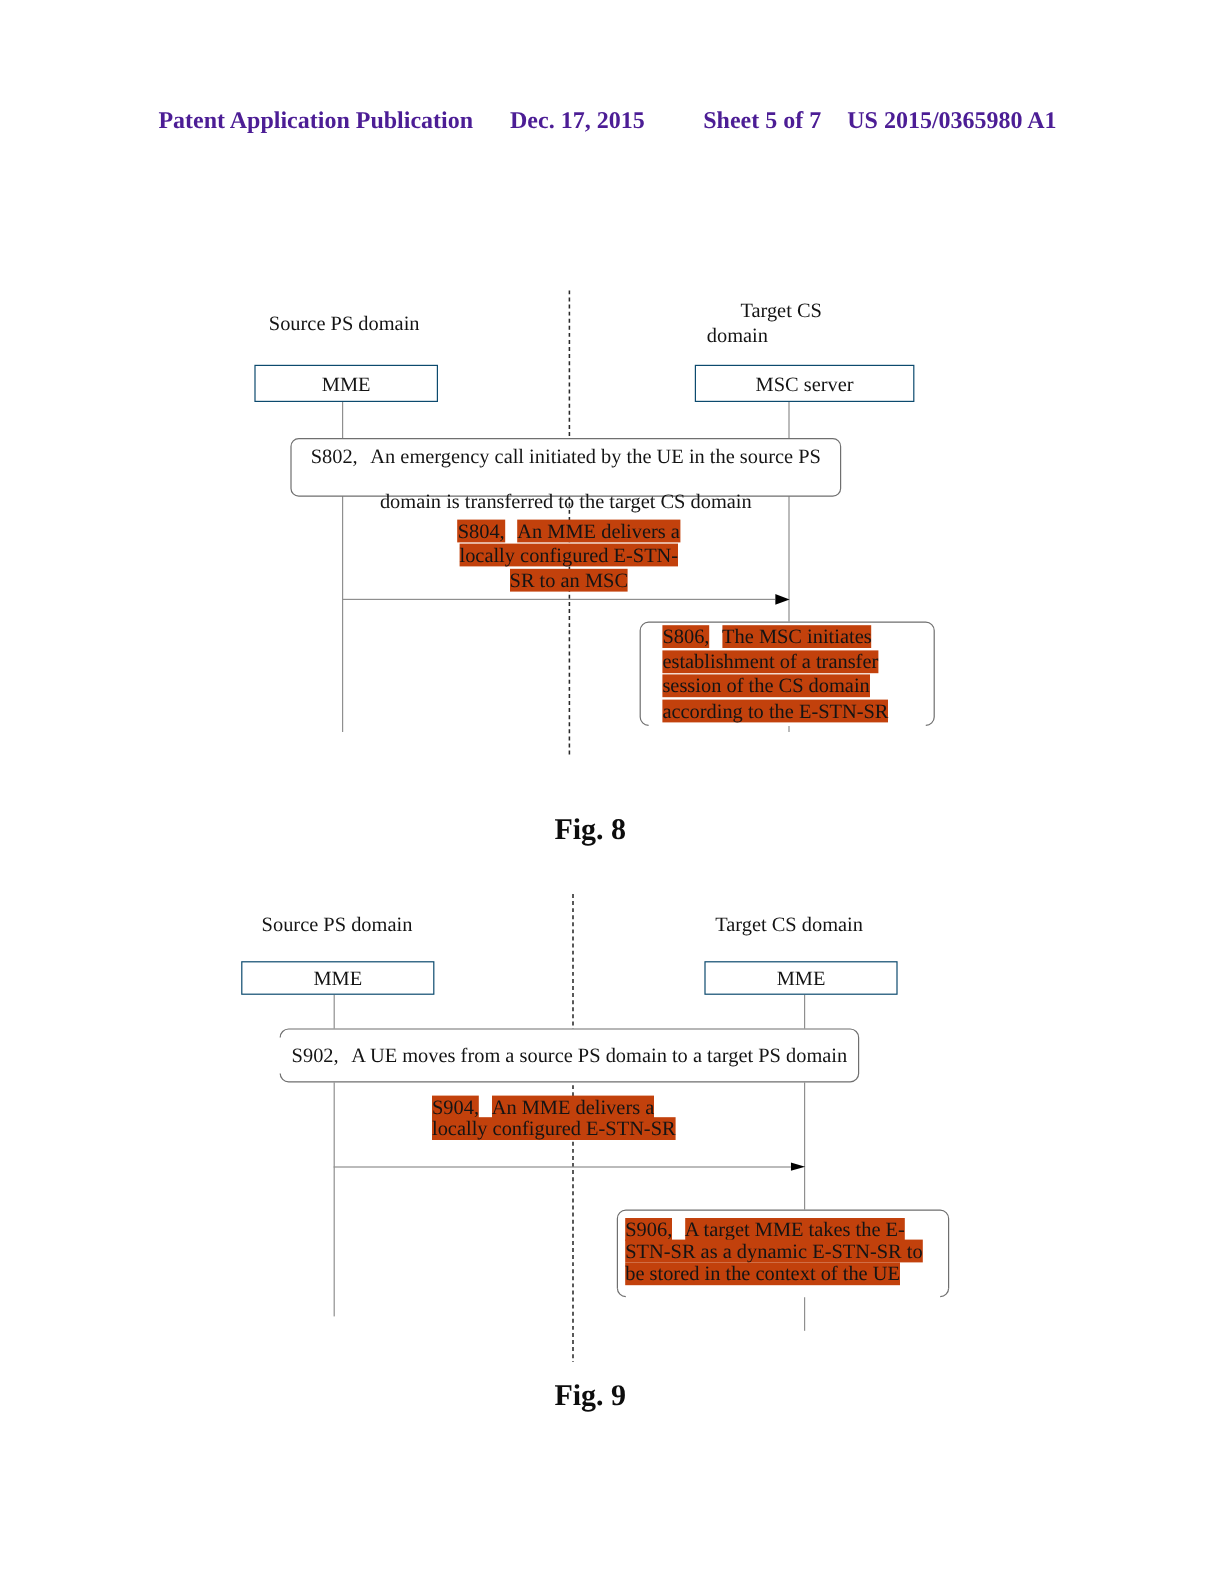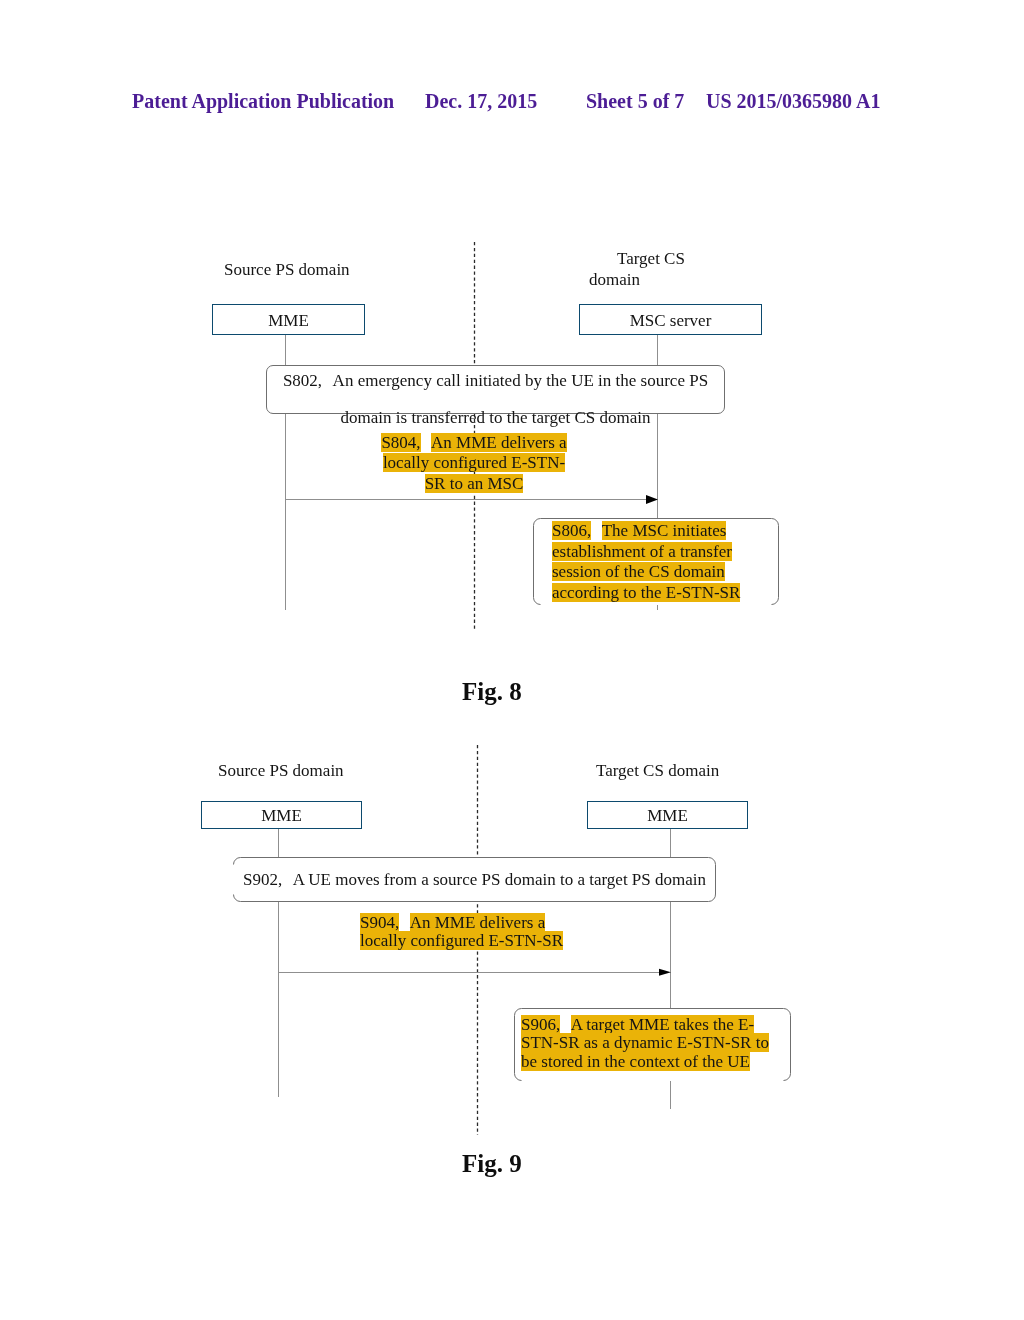--- a/index.html
+++ b/index.html
@@ -17,21 +17,21 @@
   .rbox.openbottom,.rbox.openleft{border:none;border-radius:7px;}
   .rbox.openleft>svg.outline{position:absolute;left:0;top:0;overflow:visible;}
   .rbox.openbottom>svg.outline{position:absolute;left:0;top:0;overflow:visible;}
   .rbox .txt{position:absolute;left:0;top:0;width:100%;font-size:17px;white-space:nowrap;color:#141414;}
   .life{position:absolute;width:1px;background:#8f8f8f;z-index:2;}
   .aline{position:absolute;height:1px;background:#8f8f8f;z-index:3;}
   .ahead{position:absolute;z-index:4;}
   .fig{position:absolute;font-weight:bold;white-space:nowrap;font-size:25px;color:#0d0d0d;}
   .divider{position:absolute;z-index:1;}
   .ctr{font-size:17px;line-height:inherit;white-space:nowrap;color:#141414;position:relative;z-index:3;}
-  .ctr>span,.ctr>i{background:#eab308;}
+  .ctr>span,.ctr>i{background:#c2410c;}
   .blk{position:absolute;}
   .sp{display:inline-block;width:10.5px;}
 </style>
 </head>
 <body>
 
 <div class="page">
 
   <div class="hdr" style="left:132px;top:90px;">Patent Application Publication</div>
   <div class="hdr" style="left:425px;top:90px;">Dec. 17, 2015</div>
@@ -51,21 +51,21 @@
     <div class="life" style="left:285px;top:334px;height:276px;"></div>
     <div class="life" style="left:657px;top:334px;height:276px;"></div>
 
     <div class="nodebox" style="left:212px;top:304px;width:153px;height:31px;">
       <span style="top:6px;">MME</span>
     </div>
     <div class="nodebox" style="left:579px;top:304px;width:183px;height:31px;">
       <span style="top:6px;">MSC server</span>
     </div>
 
-    <div class="rbox" style="left:242px;top:365px;width:459px;height:49px;margin-left:24px;">
+    <div class="rbox" style="left:242px;top:365px;width:459px;height:49px;">
       <div class="txt" style="top:5px;text-align:center;">
         <span>S802,</span><i class="sp"></i><span>An emergency call initiated by the UE in the source PS</span>
       </div>
       <div class="txt" style="top:42px;text-align:center;">domain is transferred to the target CS domain</div>
     </div>
 
     <div style="position:absolute;left:274px;top:433px;width:400px;text-align:center;line-height:20.4px;">
       <div class="ctr">
         <span>S804,</span><i class="sp"></i><span>An MME delivers a</span>
       </div>

